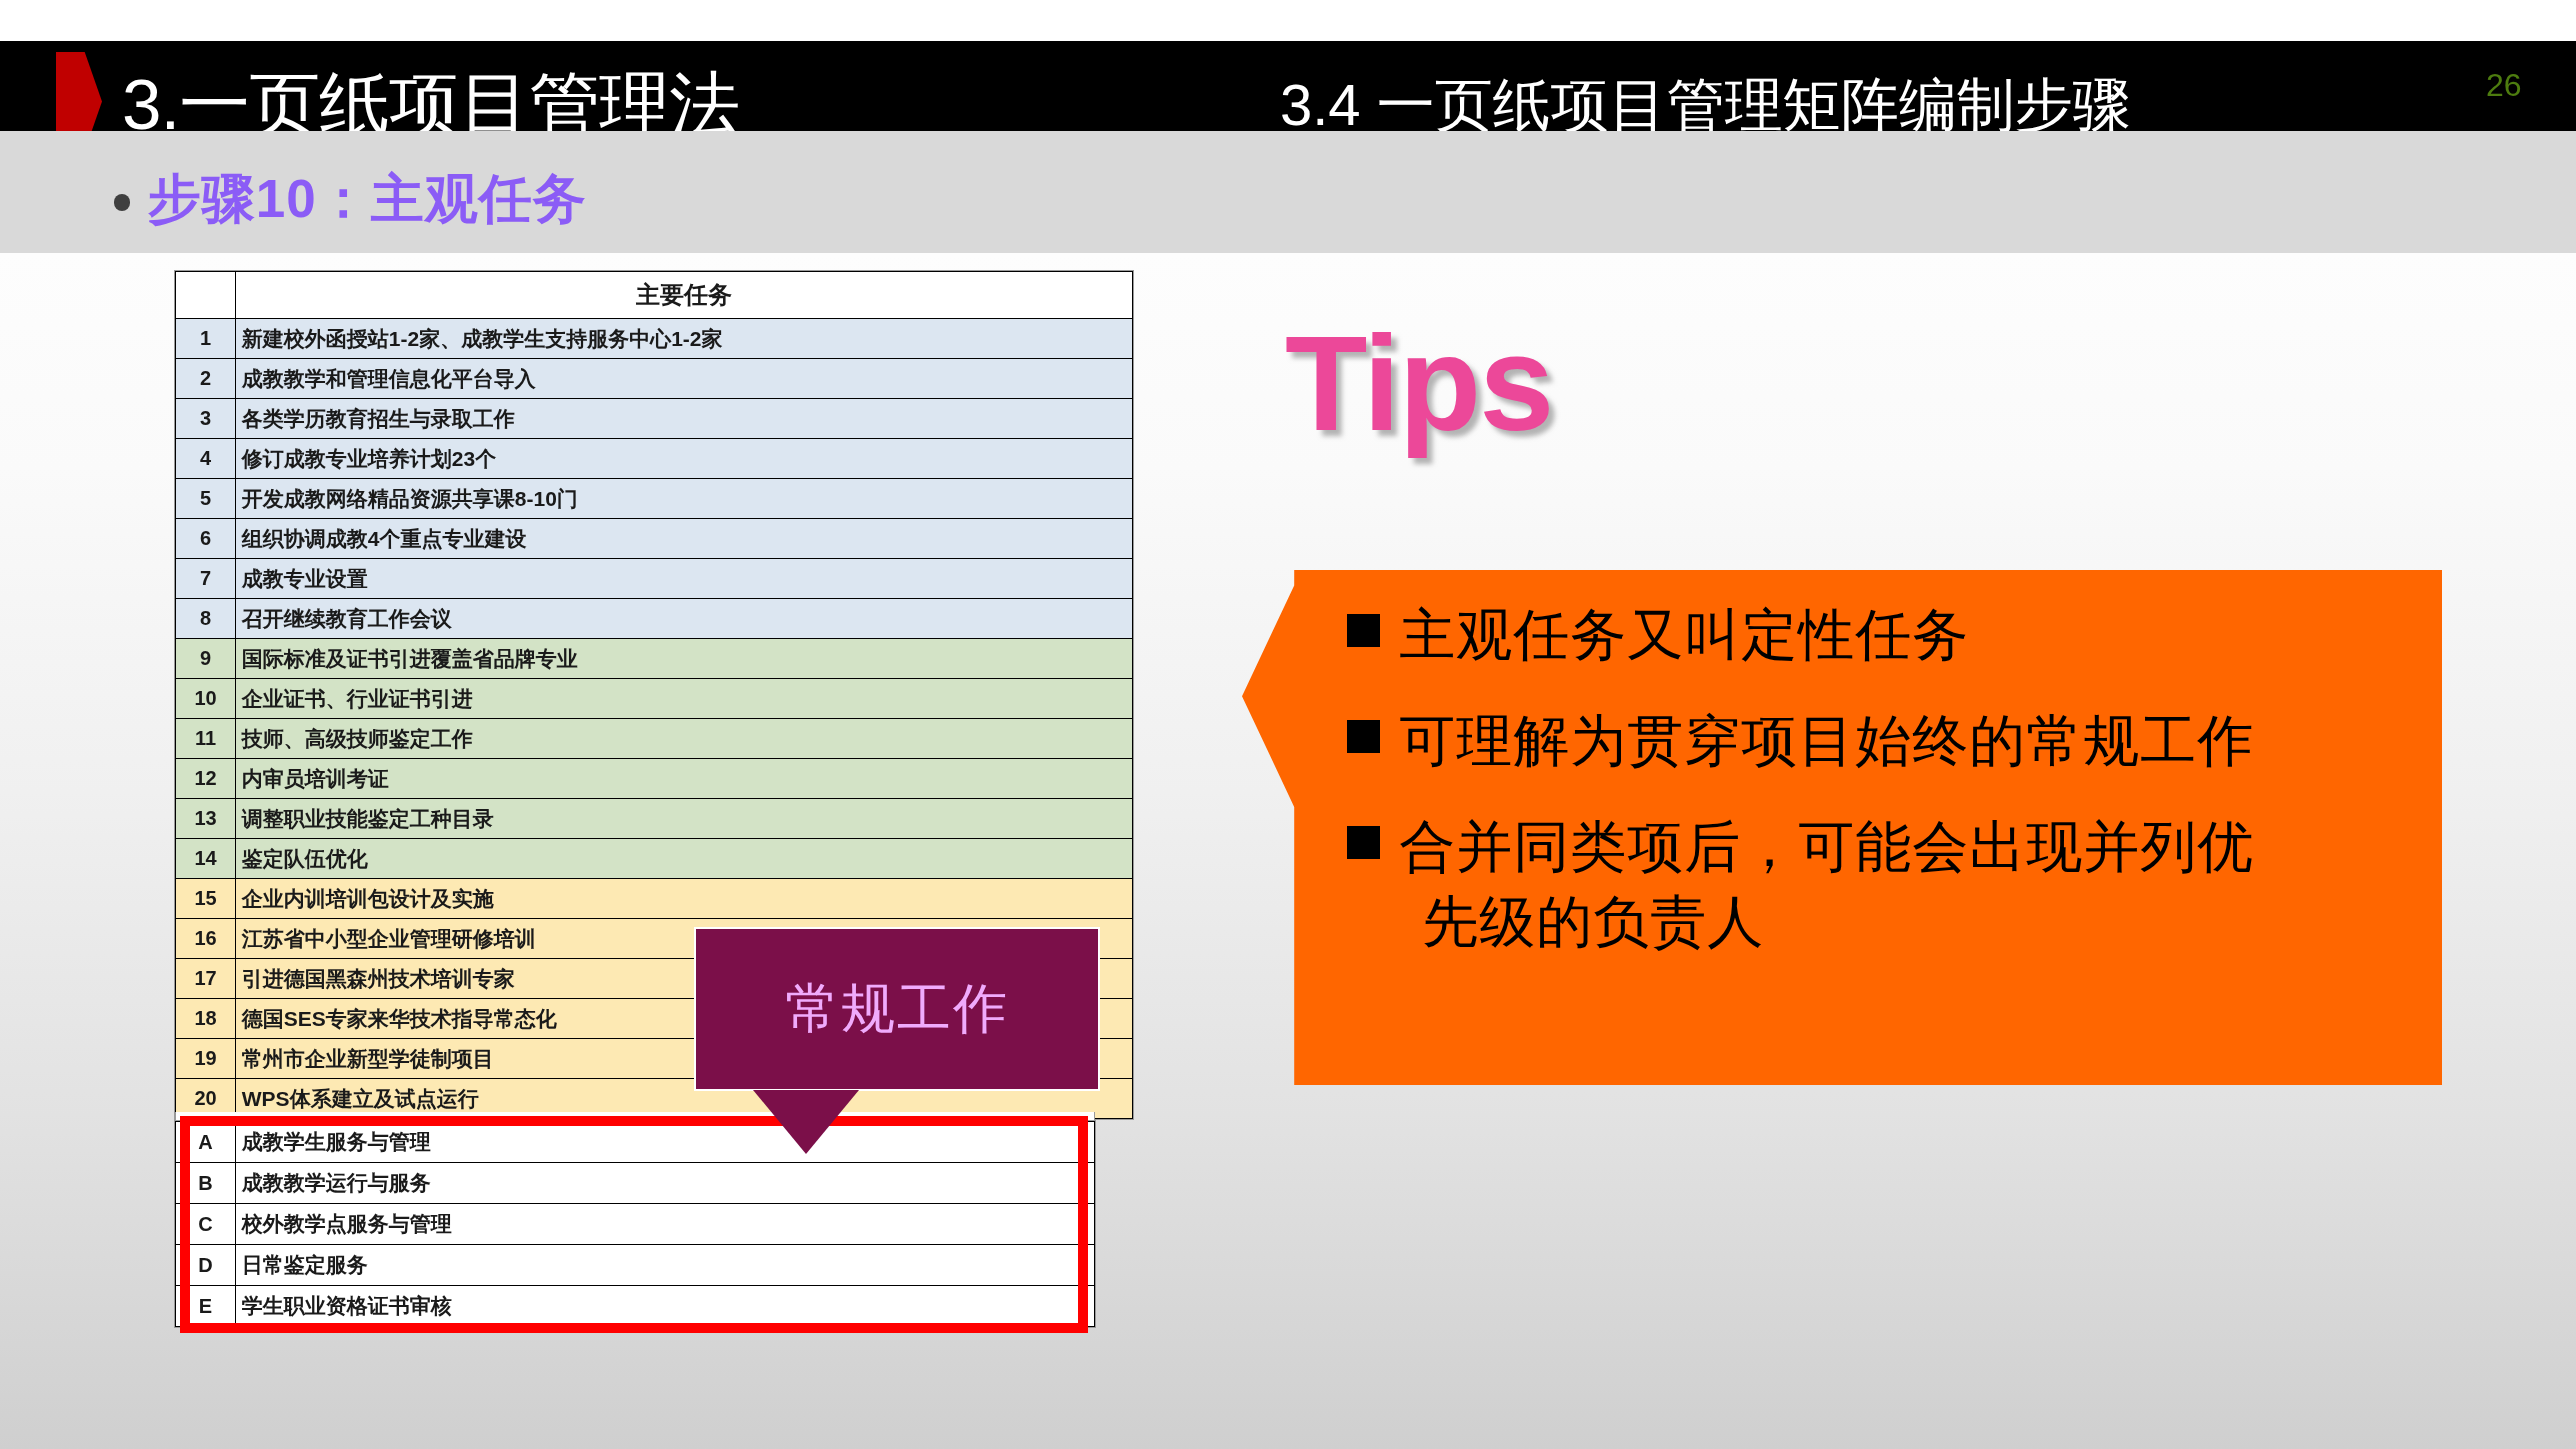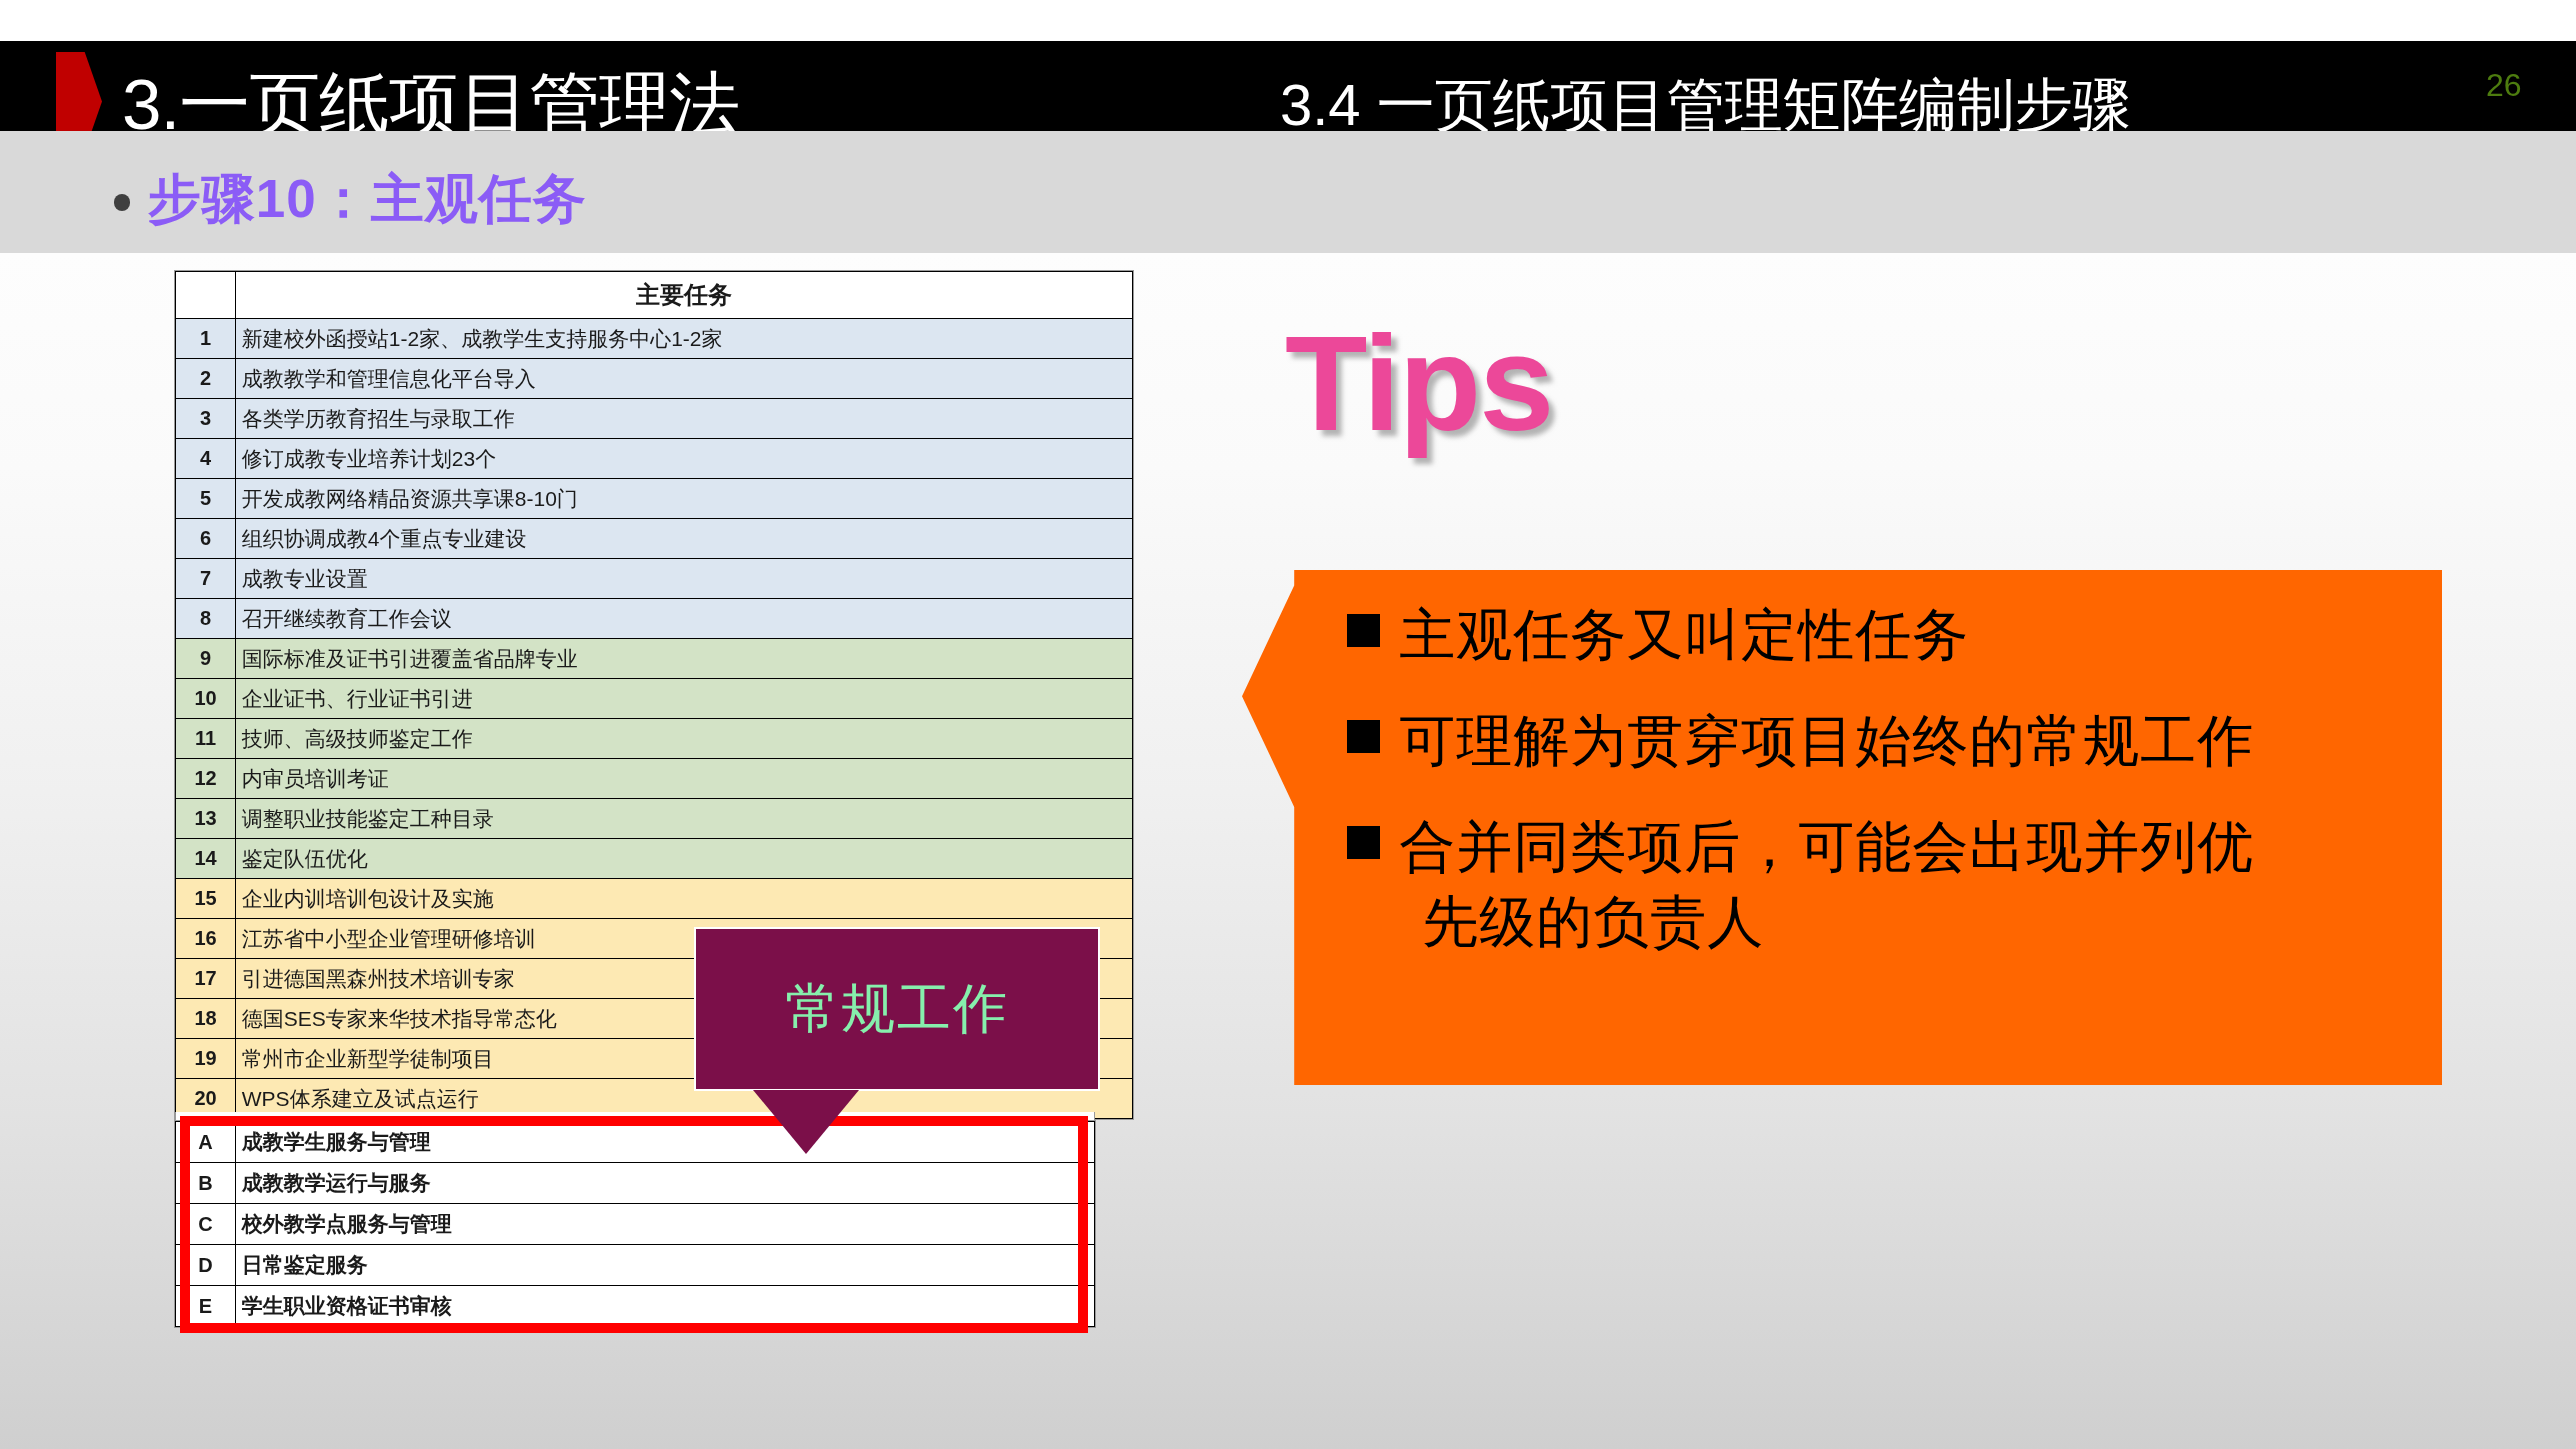--- a/index.html
+++ b/index.html
@@ -70,21 +70,21 @@
     border-collapse:collapse;
     background:#ffffff;
     outline:1.9px solid #9a9a9a;
   }
   #xls-table td {
     border:1.5px solid #000000;
     font-size:21px;
     color:#1a1a1a;
     height:39px;
     padding:0 5.8px;
-    font-weight:400;
+    font-weight:700;
     line-height:39px;
     white-space:nowrap;
     overflow:hidden;
   }
   #xls-table td.num {
     width:60px; text-align:center; padding:0;
     font-size:20px; font-weight:600;
   }
   #xls-table td.hdr {
     text-align:center; font-size:24px; font-weight:700; background:#ffffff;
@@ -121,21 +121,21 @@
   }
 
   
   #purple-callout {
     position:absolute; left:694px; top:927px; width:406px; height:164px;
     background:#7b0f49; border:2.9px solid #ffffff;
   }
   #purple-callout-label {
     position:absolute; left:0; top:0; width:100%; height:100%;
     display:flex; align-items:center; justify-content:center;
-    color:#86efac; font-size:54px; font-weight:400; letter-spacing:1.9px;
+    color:#f0abfc; font-size:54px; font-weight:400; letter-spacing:1.9px;
   }
   #purple-tail {
     position:absolute; left:753px; top:1090px; width:106px; height:64px;
     background:#7b0f49;
     clip-path:polygon(0% 0%, 100% 0%, 50% 100%);
     border:0;
   }
   #purple-tail-outline {
     position:absolute; left:747px; top:1088px; width:120px; height:73px;
     background:#ffffff;

